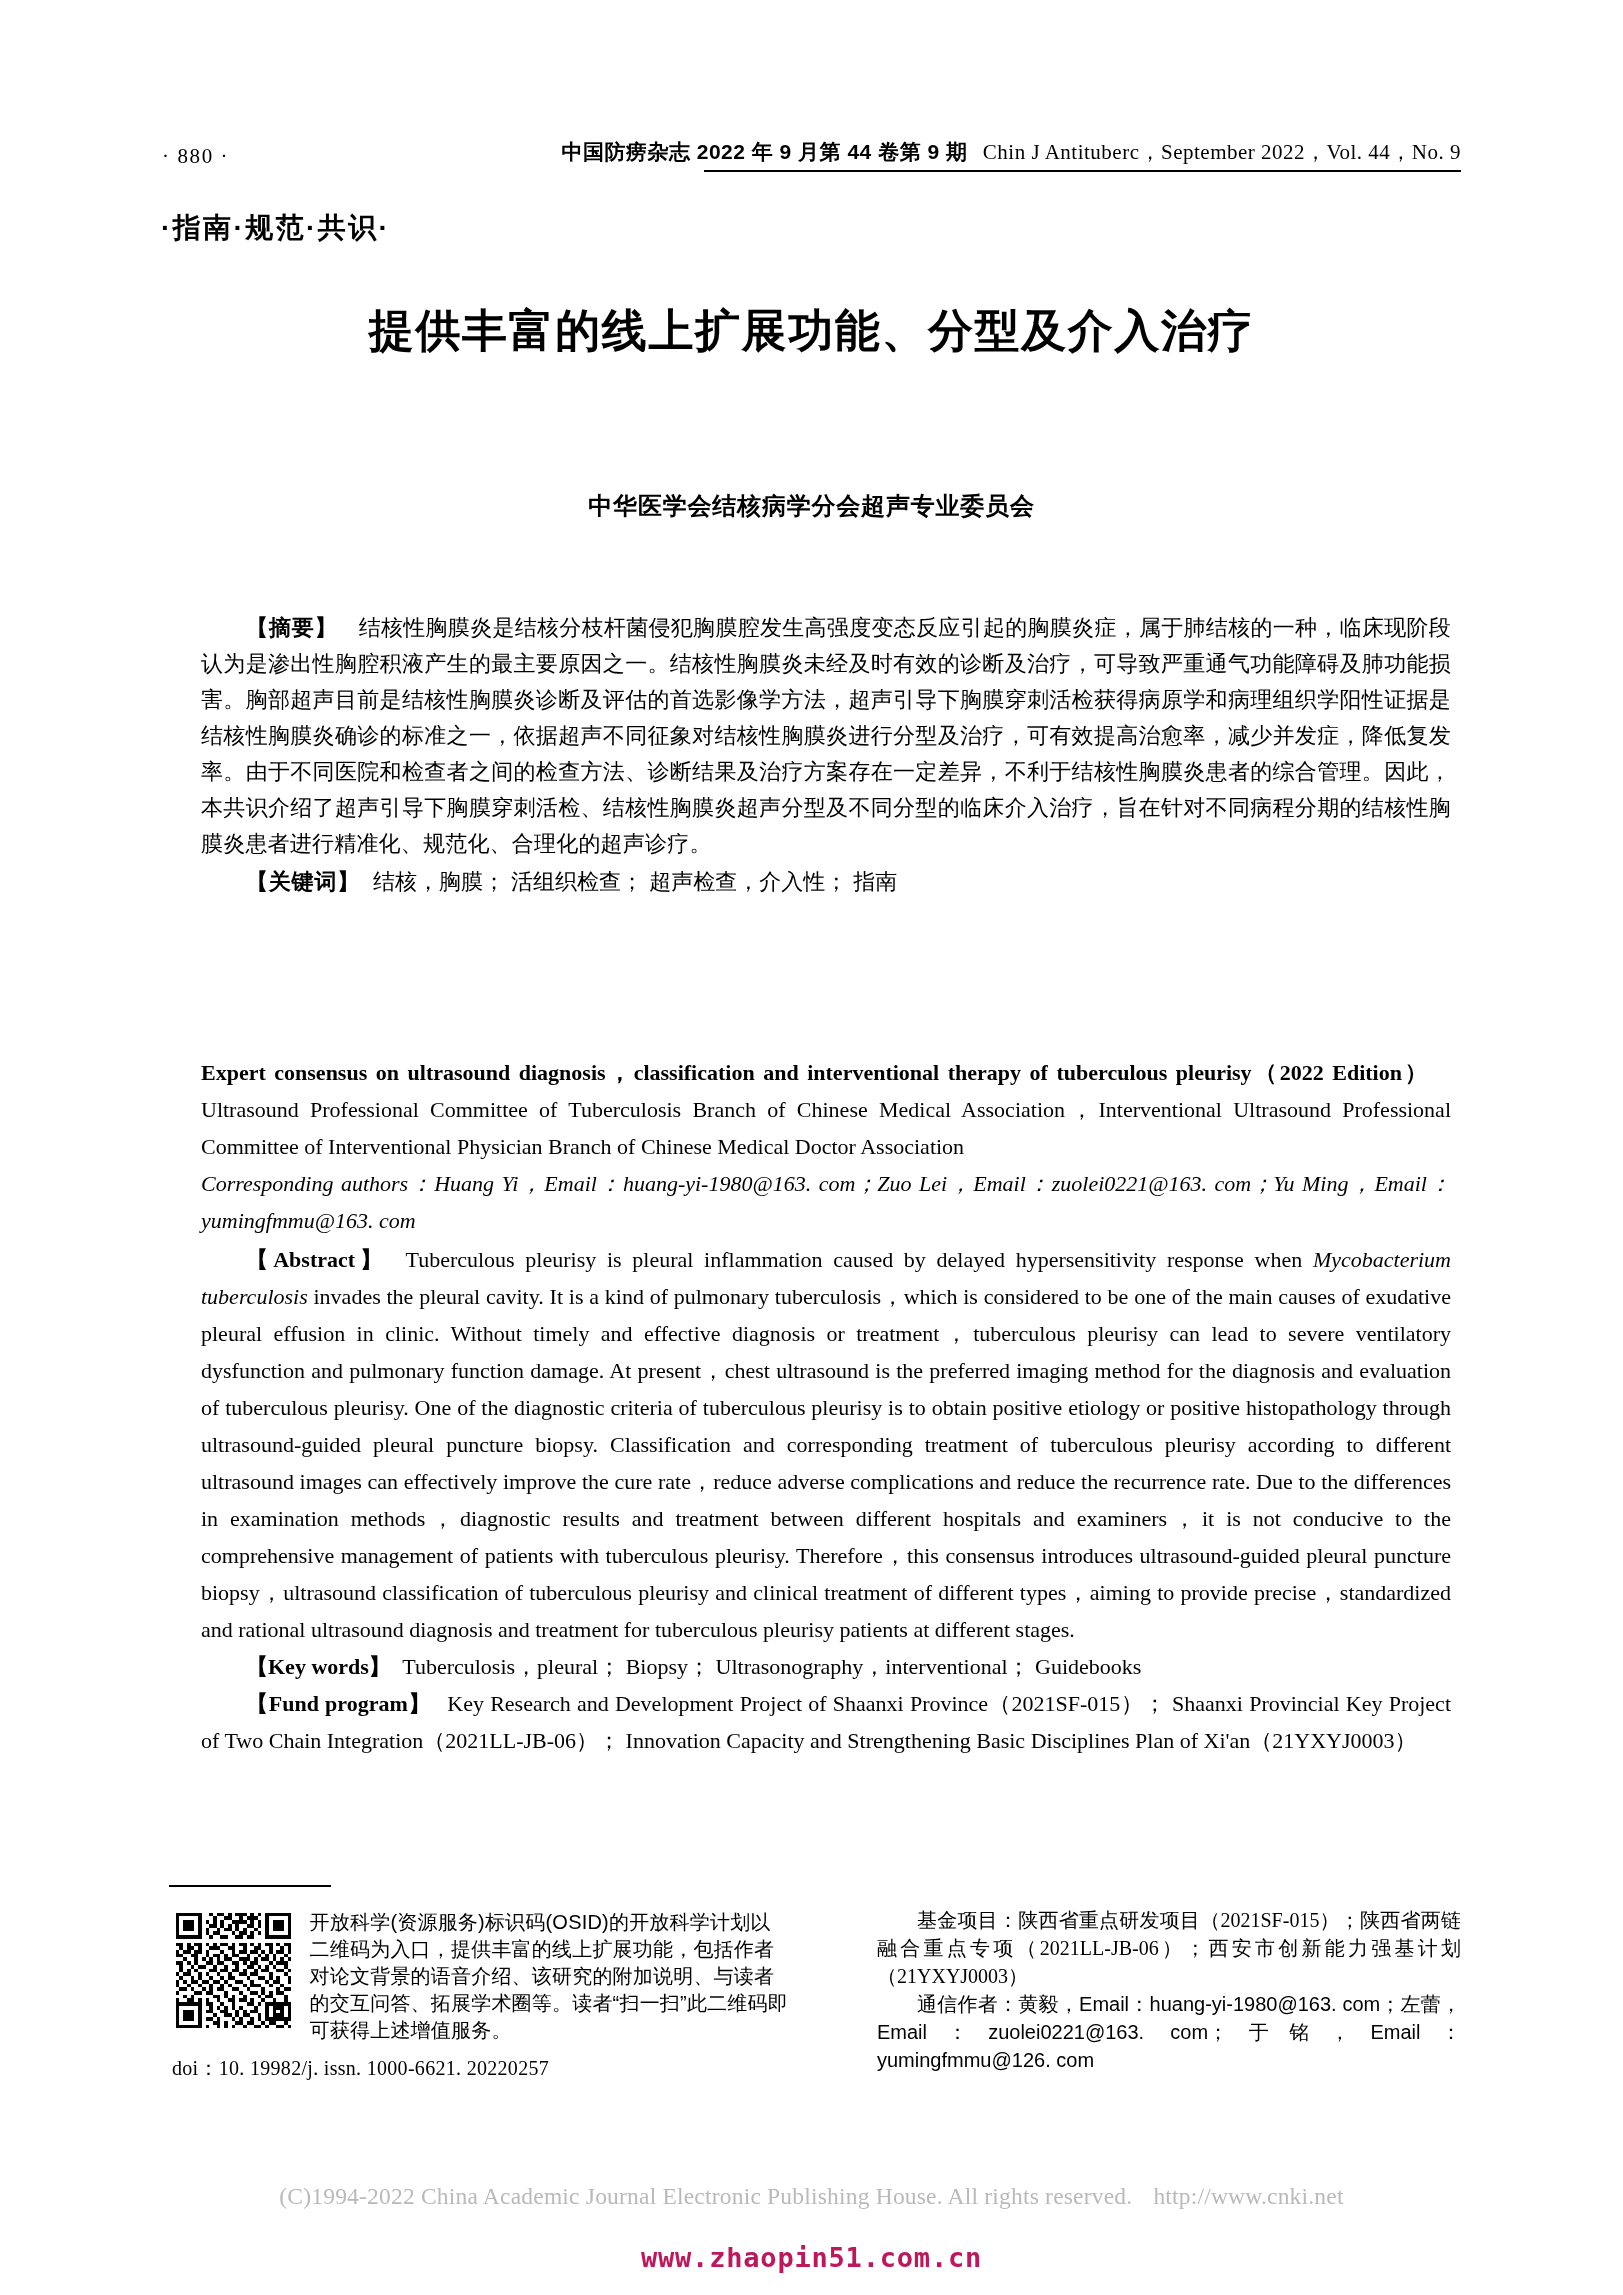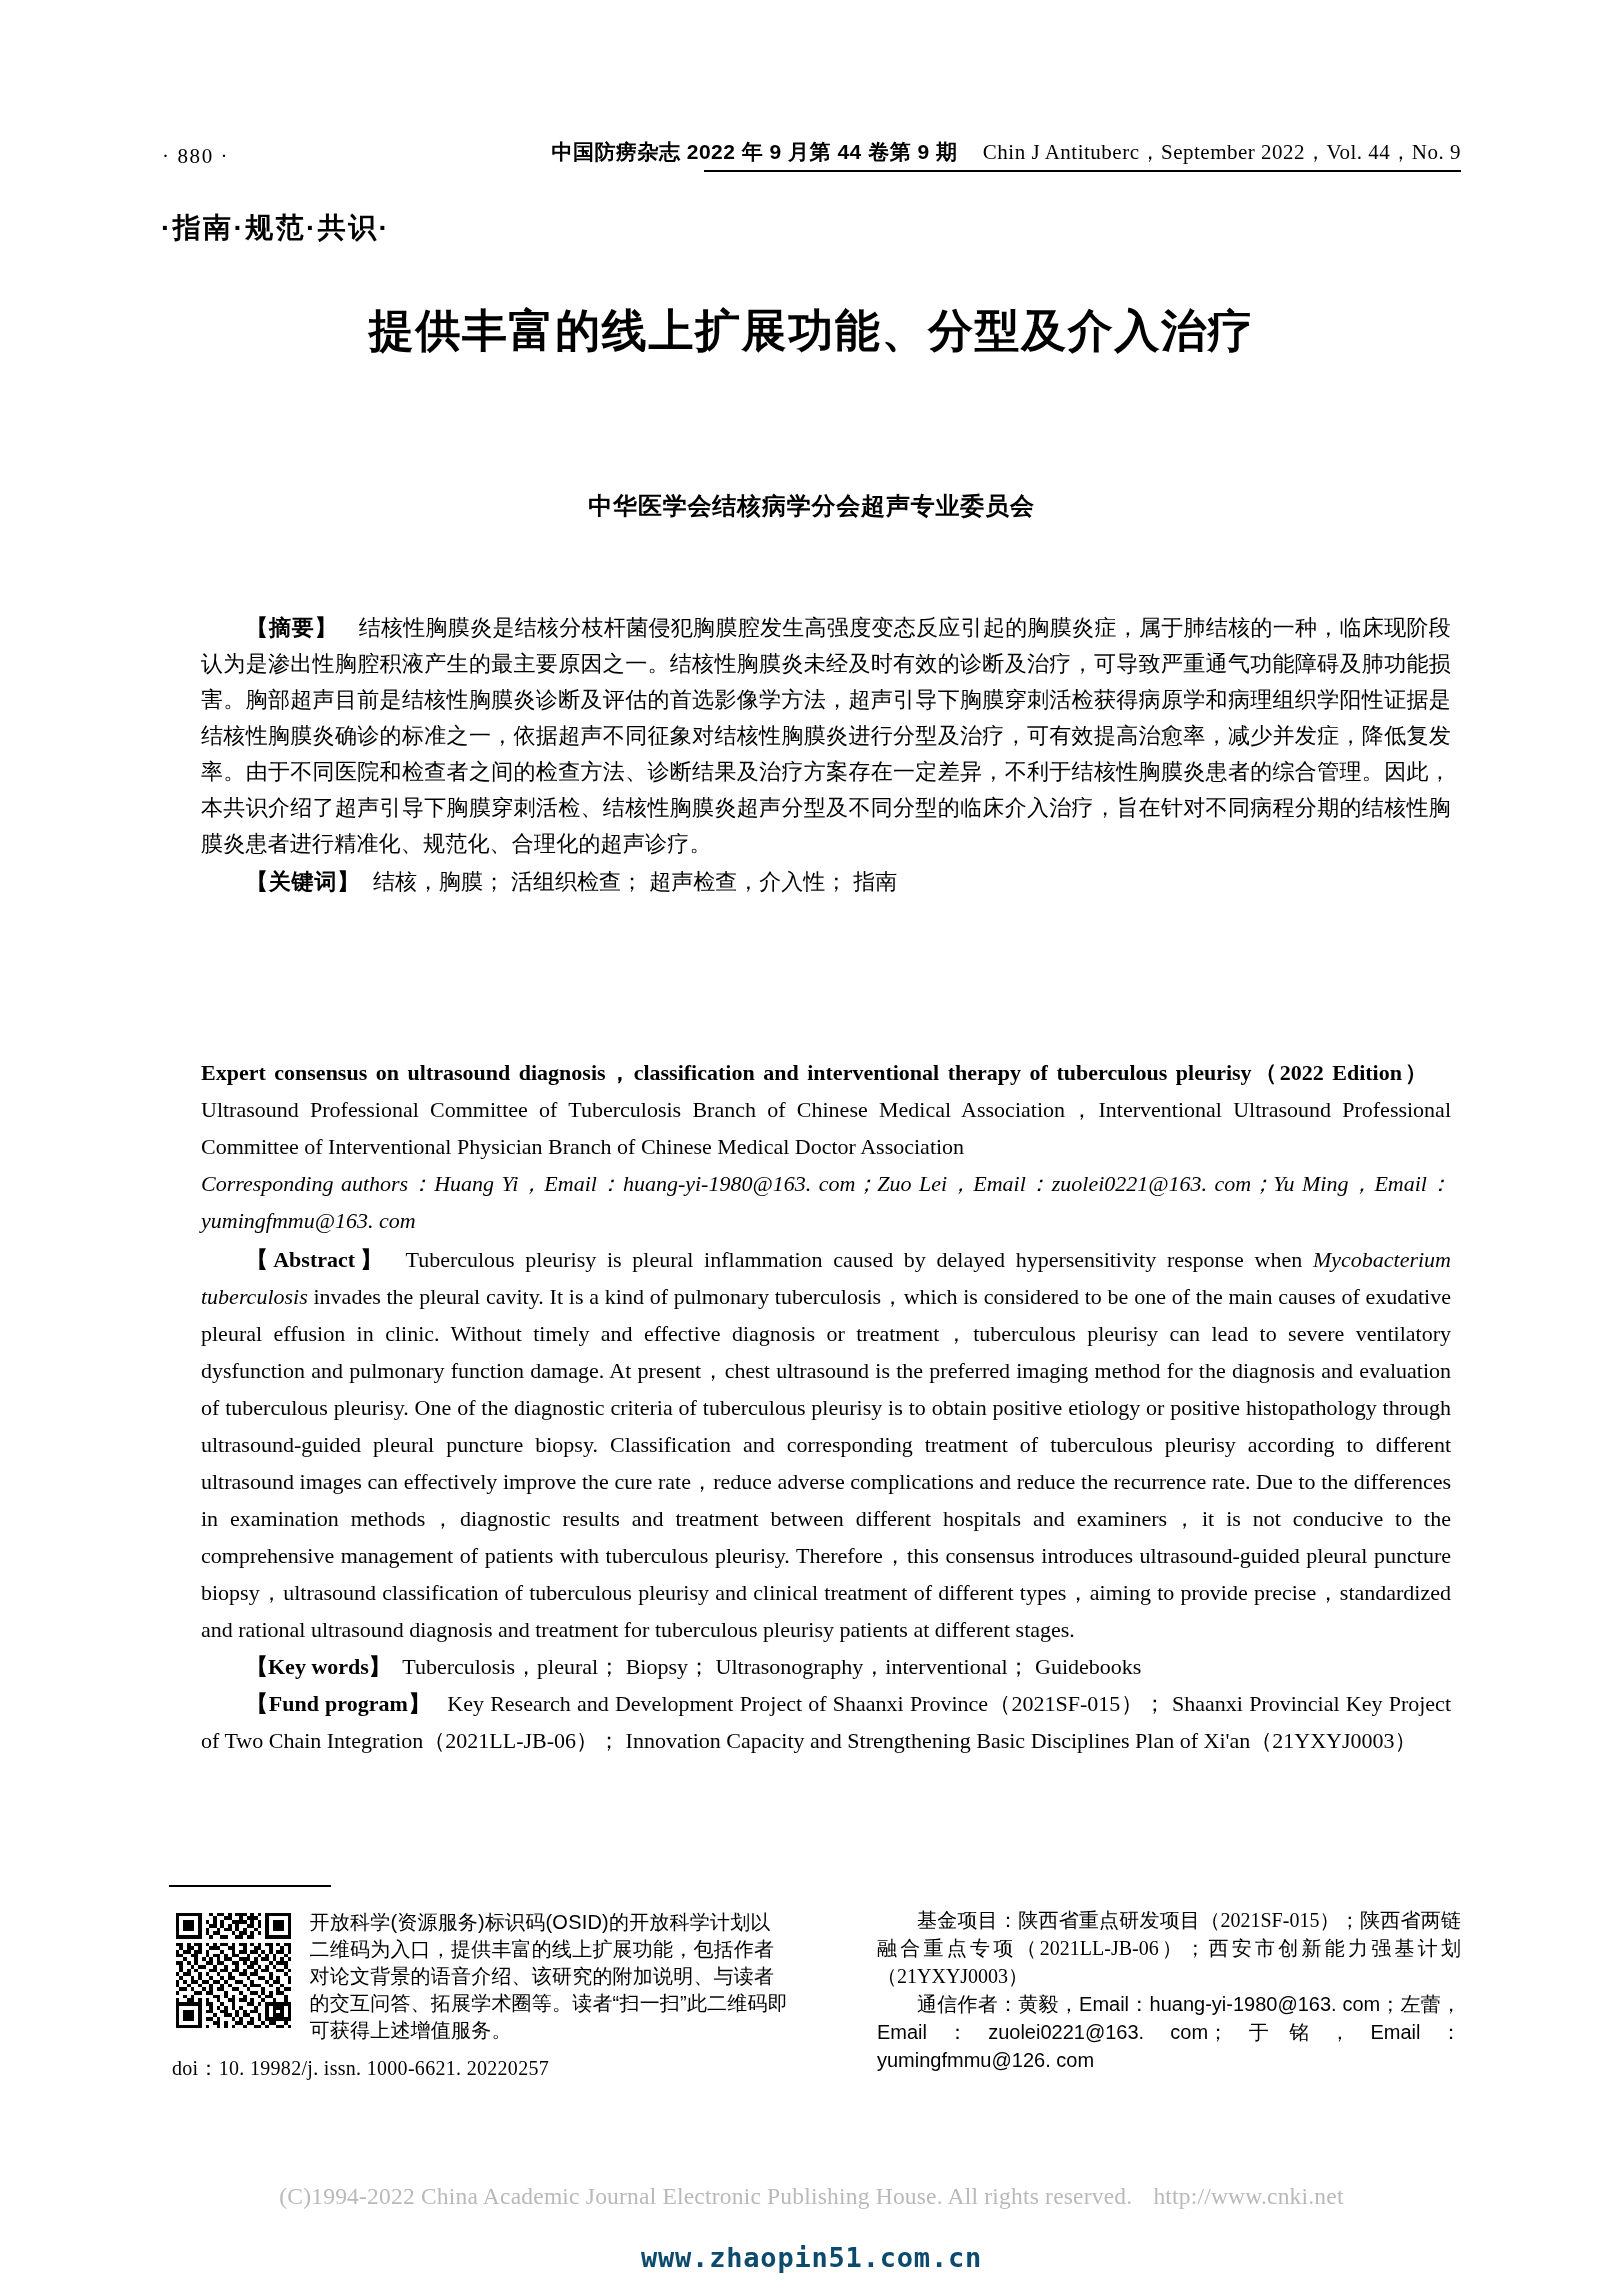--- a/index.html
+++ b/index.html
@@ -265,34 +265,34 @@
   .zhaopin {
     position: absolute;
     left: 0;
     right: 0;
     top: 2242px;
     text-align: center;
     font-family: "DejaVu Sans Mono", monospace;
     font-weight: 700;
     font-size: 27px;
     letter-spacing: 0.8px;
-    color: #0c4a6e;
+    color: #be185d;
   }
 </style>
 </head>
 <body>
 
 <div class="page">
 
   <div class="runhead">
     <div class="folio">· 880 ·</div>
     <div class="runhead-right">
       <div class="runhead-text">
         <span>中国防痨杂志 2022 年 9 月第 44 卷第 9 期</span>
-        <span class="en" style="margin-left:19px">Chin J Antituberc，September 2022，Vol. 44，No. 9</span>
+        <span class="en" style="margin-left:9px">Chin J Antituberc，September 2022，Vol. 44，No. 9</span>
       </div>
       <div class="runhead-rule"></div>
     </div>
   </div>
 
   <div class="kicker">·指南·规范·共识·</div>
 
   <div class="title-block">
     <div class="title-line">提供丰富的线上扩展功能、分型及介入治疗</div>
   </div>

